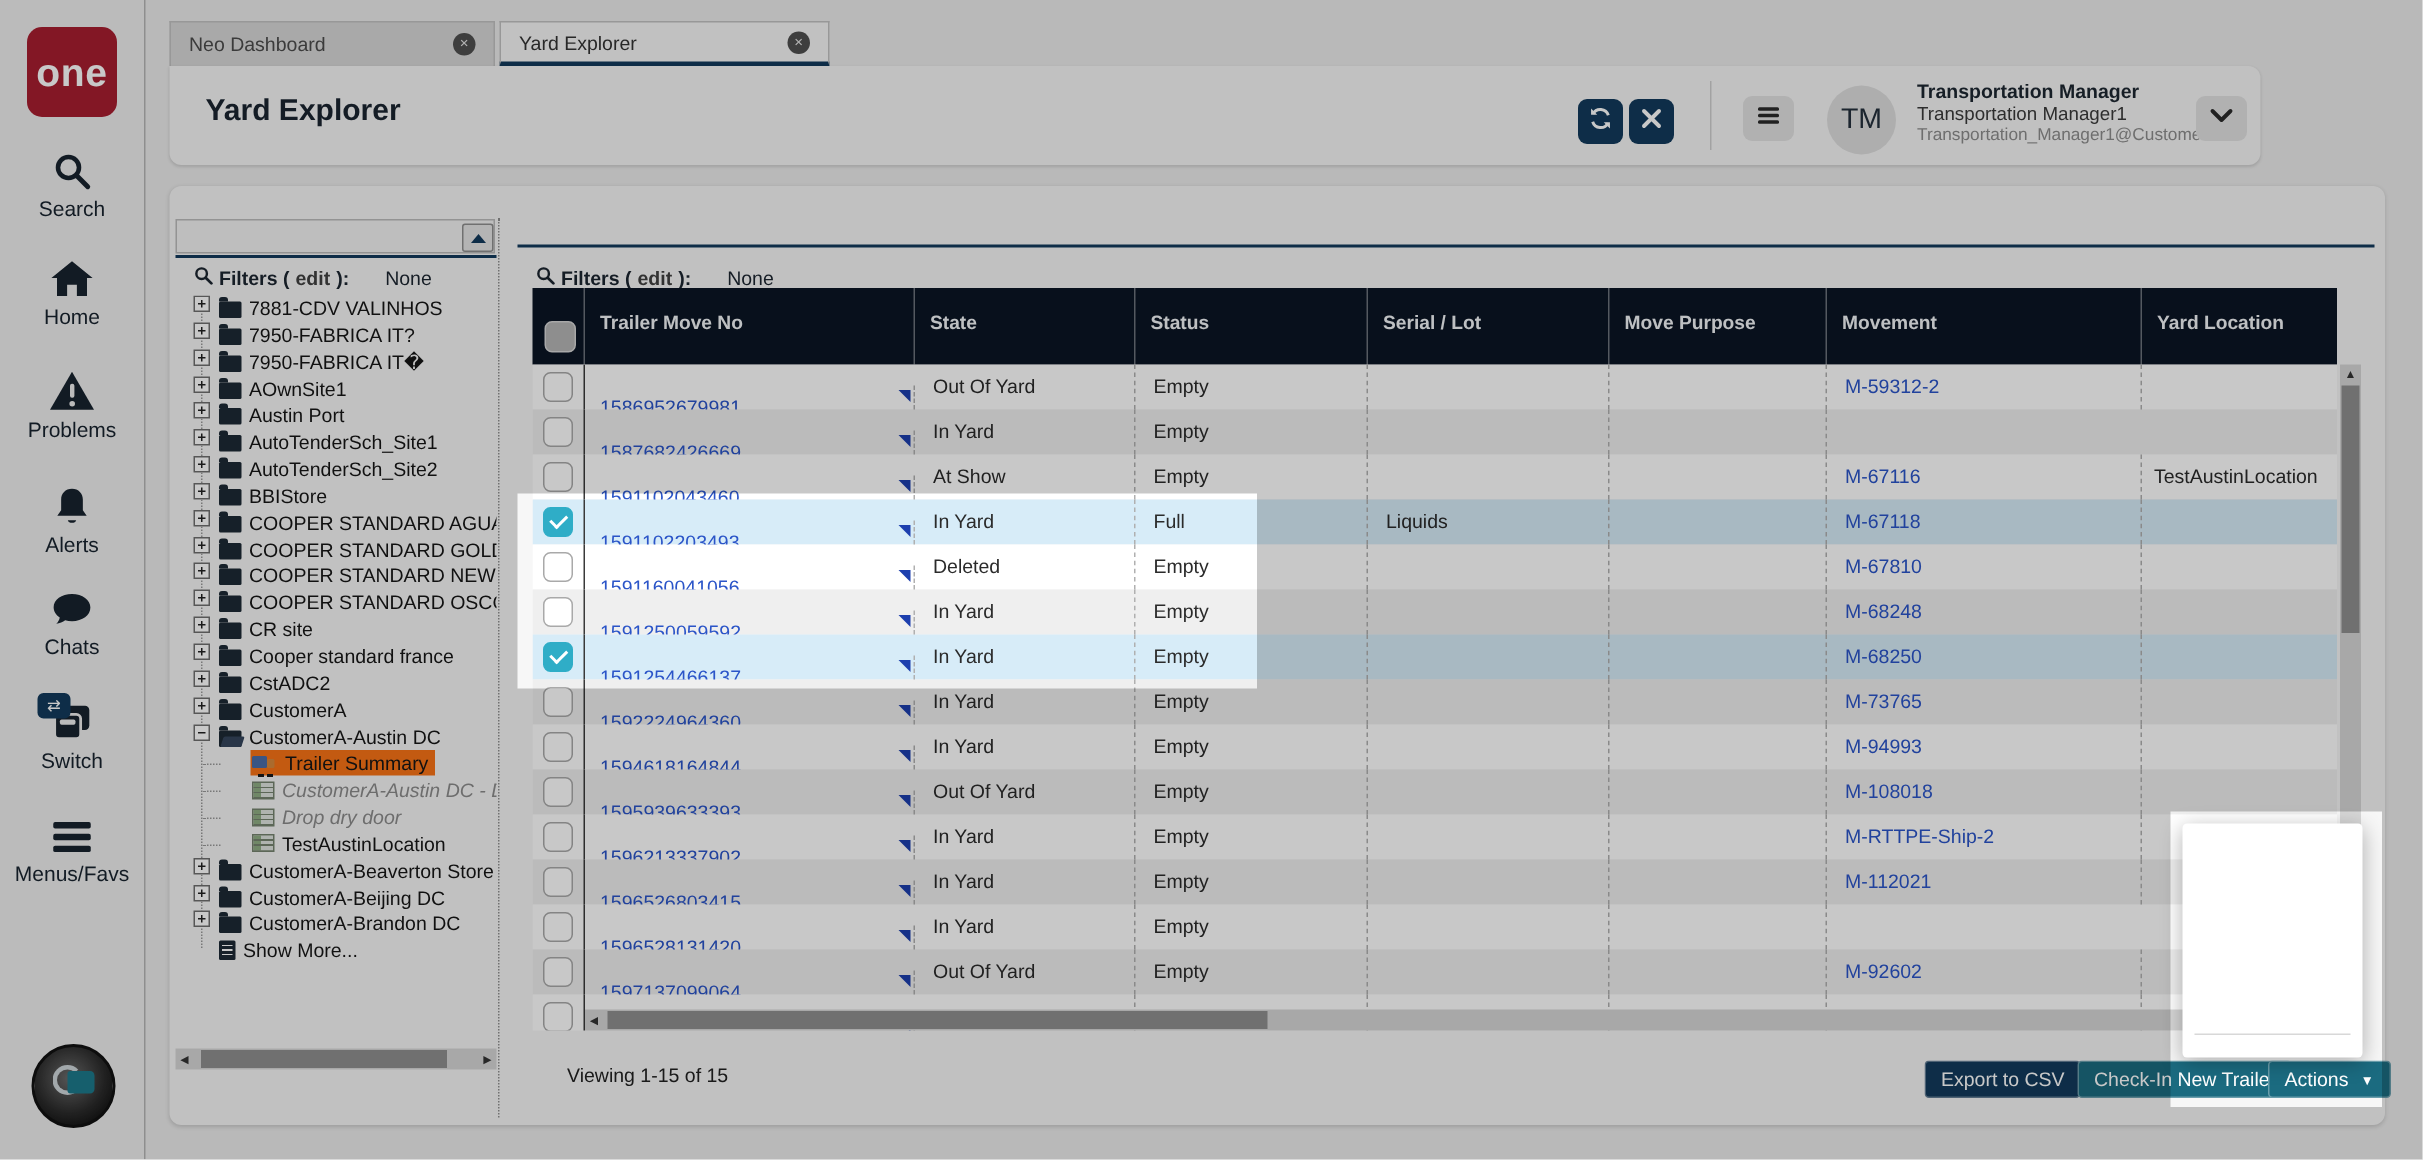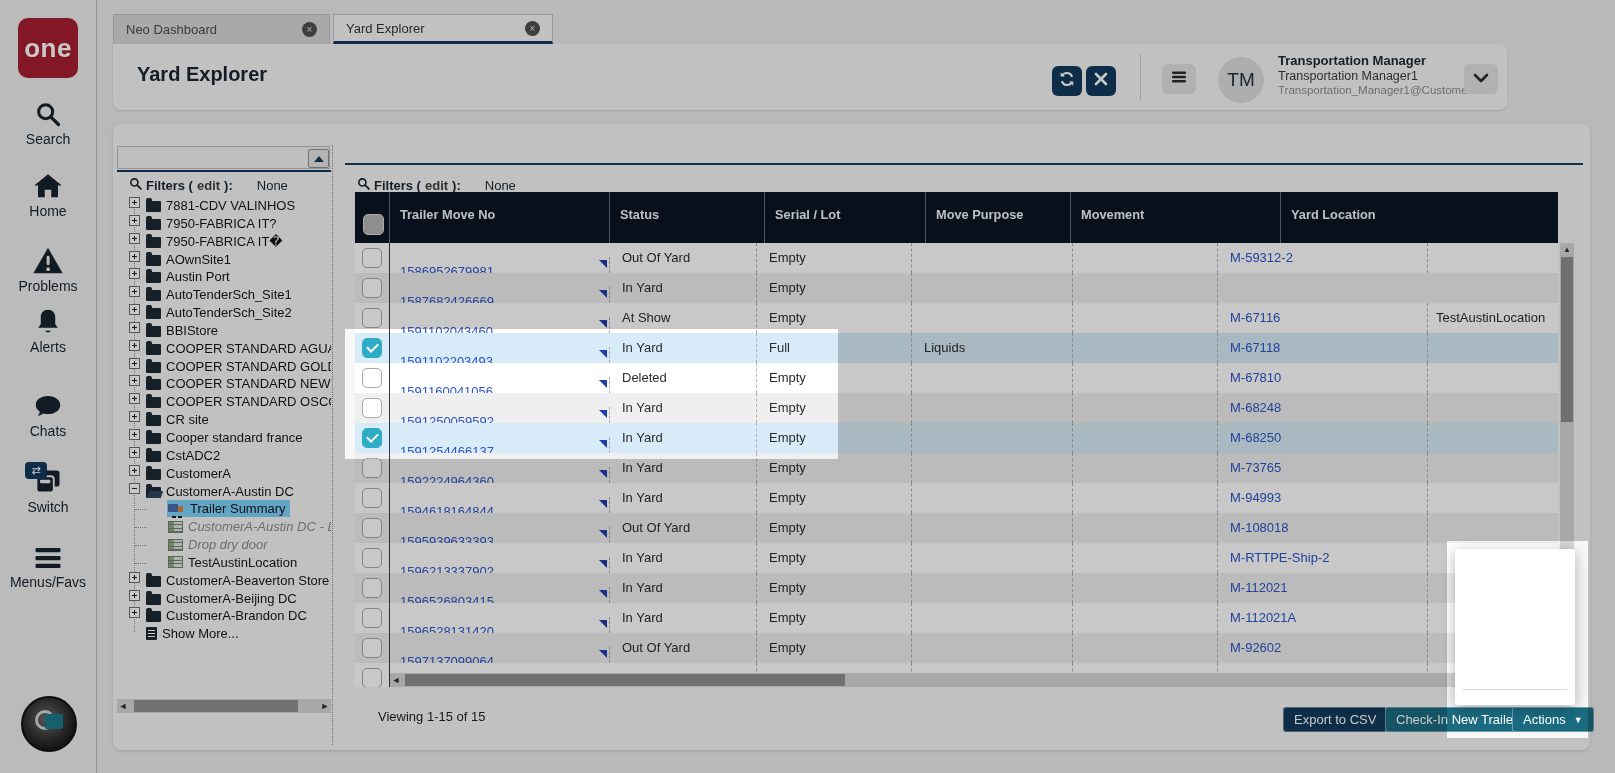--- a/index.html
+++ b/index.html
@@ -54,21 +54,21 @@
   .filters b{font-weight:700;}
   .filters .edit{color:#404040;font-weight:700;cursor:pointer;}
   .filters .val{margin-left:20px;font-weight:400;}
   .tree-list{left:117px;top:197px;width:214px;height:452px;overflow:hidden;list-style:none;margin:0;padding:0;}
   .tree-guide{left:134px;top:200px;width:1px;height:432px;border-left:1px dotted #9a9a9a;}
   .tree-item{height:17.85px;display:flex;align-items:flex-start;padding-left:12px;white-space:nowrap;cursor:pointer;position:relative;}
   .tree-item .lbl{font-size:13px;color:#161616;margin-left:5px;}
   .tree-item.italic .lbl{font-style:italic;color:#8c8c8c;}
   .tree-item.child{padding-left:34px;}
   .tree-item.child::before{content:"";position:absolute;left:18px;top:50%;width:12px;border-top:1px dotted #9a9a9a;}
-  .tree-item.selected .inner-sel{background:#7dd3fc;}
+  .tree-item.selected .inner-sel{background:#f97316;}
   .inner-sel{display:flex;align-items:center;padding:1px 4px 1px 1px;}
   .exp{width:11px;height:11px;box-sizing:border-box;border:1px solid #6f6f6f;background:#fff;position:relative;margin-right:5px;flex:none;}
   .exp::before{content:"";position:absolute;left:2px;top:4px;width:5px;height:1px;background:#222;}
   .exp.plus::after{content:"";position:absolute;left:4px;top:2px;width:1px;height:5px;background:#222;}
   .exp.none{visibility:hidden;}
   .ticon{position:relative;flex:none;display:inline-block;}
   .ticon.folder,.ticon.folder-open{width:15px;height:11px;background:#1d2935;border-radius:1px;margin-top:2px;}
   .ticon.folder::before,.ticon.folder-open::before{content:"";position:absolute;left:0;top:-3px;width:6px;height:3px;background:#1d2935;border-radius:2px 2px 0 0;}
   .ticon.folder-open::after{content:"";position:absolute;left:2px;bottom:0;width:14px;height:7px;background:#35465c;transform:skewX(-18deg);border-radius:1px;}
   .ticon.truck{width:17px;height:12px;}
@@ -168,21 +168,21 @@
     <span>
       <svg width="32" height="29" viewBox="0 0 24 21">
           <path d="M12 1 L23 20 H1 Z" fill="#18232e"></path>
           <rect x="11" y="7" width="2.2" height="7" rx="1" fill="#efefef"></rect>
           <circle cx="12.1" cy="17" r="1.4" fill="#efefef"></circle>
         </svg>
     </span>
     <span class="nav-label">Problems</span>
   </div>
 
-  <div class="abs nav-item" style="top:308px;">
+  <div class="abs nav-item" style="top:324px;">
     <span>
       <svg width="26" height="28" viewBox="0 0 22 24">
           <path d="M11 1.5c-3.8 0-6.2 2.7-6.2 6.2v6.2L2.6 17h16.8l-2.2-3.1V7.7C17.2 4.2 14.8 1.5 11 1.5Z" fill="#18232e"></path>
           <path d="M8.6 19.5a2.5 2.1 0 0 0 4.8 0Z" fill="#18232e"></path>
         </svg>
     </span>
     <span class="nav-label">Alerts</span>
   </div>
 
   <div class="abs nav-item" style="top:394px;">
@@ -492,20 +492,21 @@
       <b>):</b>
     <span class="val">None</span>
   </div>
 
   <div class="abs table">
     <div class="thead">
       <div class="hc" style="width:35px;padding-left:0;">
         <span class="hdr-cb"></span>
       </div>
       <div class="hc" style="width:220px;">Trailer Move No</div>
+      <div class="hc" style="width:147px;">State</div>
       <div class="hc" style="width:155px;">Status</div>
       <div class="hc" style="width:161px;">Serial / Lot</div>
       <div class="hc" style="width:145px;">Move Purpose</div>
       <div class="hc" style="width:210px;">Movement</div>
       <div class="hc" style="width:130px;">Yard Location</div>
     </div>
     <div class="tbody">
 
     <div class="trow">
           <div class="c c0">
@@ -652,21 +653,20 @@
         </div>
         <div class="trow">
           <div class="c c0">
             <span class="cb"></span>
           </div>
           <div class="c c1"><span class="lnk">1596528131420</span><i class="corner"></i></div>
           <div class="c c2">In Yard</div>
           <div class="c c3">Empty</div>
           <div class="c c4"></div>
           <div class="c c5"></div>
-          <div class="c c6"><span class="lnk">M-112021A</span></div>
           <div class="c c7"></div>
         </div>
         <div class="trow">
           <div class="c c0">
             <span class="cb"></span>
           </div>
           <div class="c c1"><span class="lnk">1597137099064</span><i class="corner"></i></div>
           <div class="c c2">Out Of Yard</div>
           <div class="c c3">Empty</div>
           <div class="c c4"></div>

